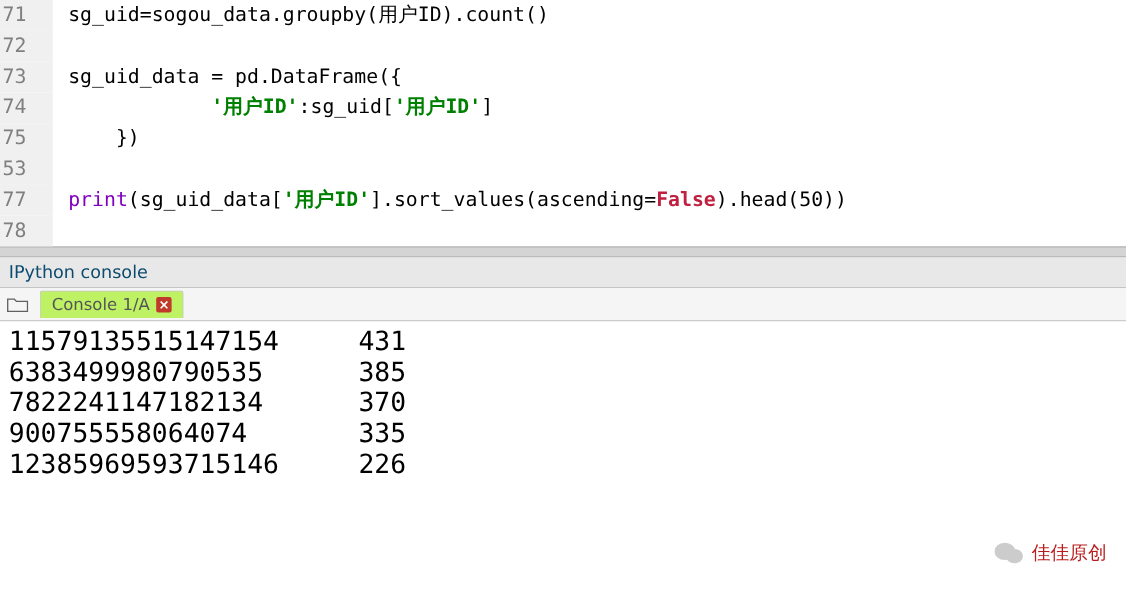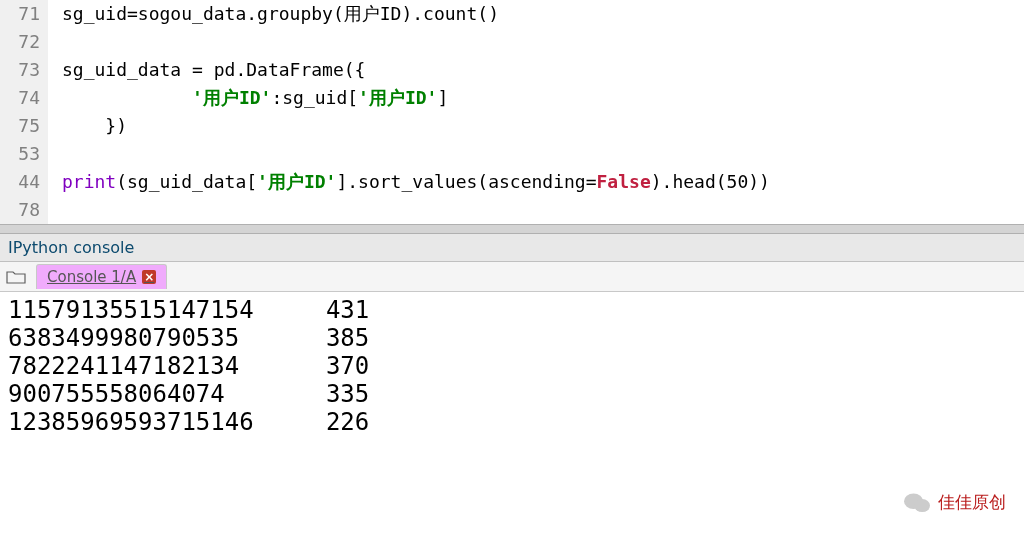--- a/index.html
+++ b/index.html
@@ -21,21 +21,21 @@
     }
     .code-line {
       display: flex;
       align-items: flex-start;
       line-height: 28px;
       font-family: "DejaVu Sans Mono", Consolas, Monaco, monospace;
     }
     .line-number {
       width: 48px;
       text-align: right;
-      padding-right: 8px;
+      padding-right: 24px;
       color: #808080;
       background: #f0f0f0;
       user-select: none;
       flex-shrink: 0;
     }
     .line-content {
       padding-left: 14px;
       white-space: pre;
       color: #000000;
     }
@@ -62,30 +62,29 @@
       font-family: "DejaVu Sans", Arial, sans-serif;
       font-size: 15px;
     }
     .folder-icon {
       width: 20px;
       height: 14px;
       margin-right: 10px;
       display: inline-block;
     }
     .console-tab {
-      background: #f0abfc;
+      background: #bef264;
       border: 1px solid #c8c8c8;
       border-bottom: none;
       padding: 3px 10px;
       display: flex;
       align-items: center;
       gap: 6px;
       color: #555555;
       border-radius: 3px 3px 0 0;
-      text-decoration: underline;
     }
     .close-icon {
       width: 14px;
       height: 14px;
       background: #c0392b;
       border-radius: 2px;
       position: relative;
       display: inline-flex;
       align-items: center;
       justify-content: center;
@@ -159,21 +158,21 @@
     <div class="line-number">75</div>
     <div class="line-content">    })</div>
   </div>
 
   <div class="code-line">
     <div class="line-number">53</div>
     <div class="line-content"></div>
   </div>
 
   <div class="code-line">
-    <div class="line-number">44</div>
+    <div class="line-number">77</div>
     <div class="line-content"><span class="k-builtin">print</span><span>(sg_uid_data[</span><span class="k-string">'用户ID'</span><span>].sort_values(ascending=</span><span class="k-keyword">False</span><span>).head(</span><span>50</span><span>))</span></div>
   </div>
 
   <div class="code-line">
     <div class="line-number">78</div>
     <div class="line-content"></div>
   </div>
 
 </div>
 

